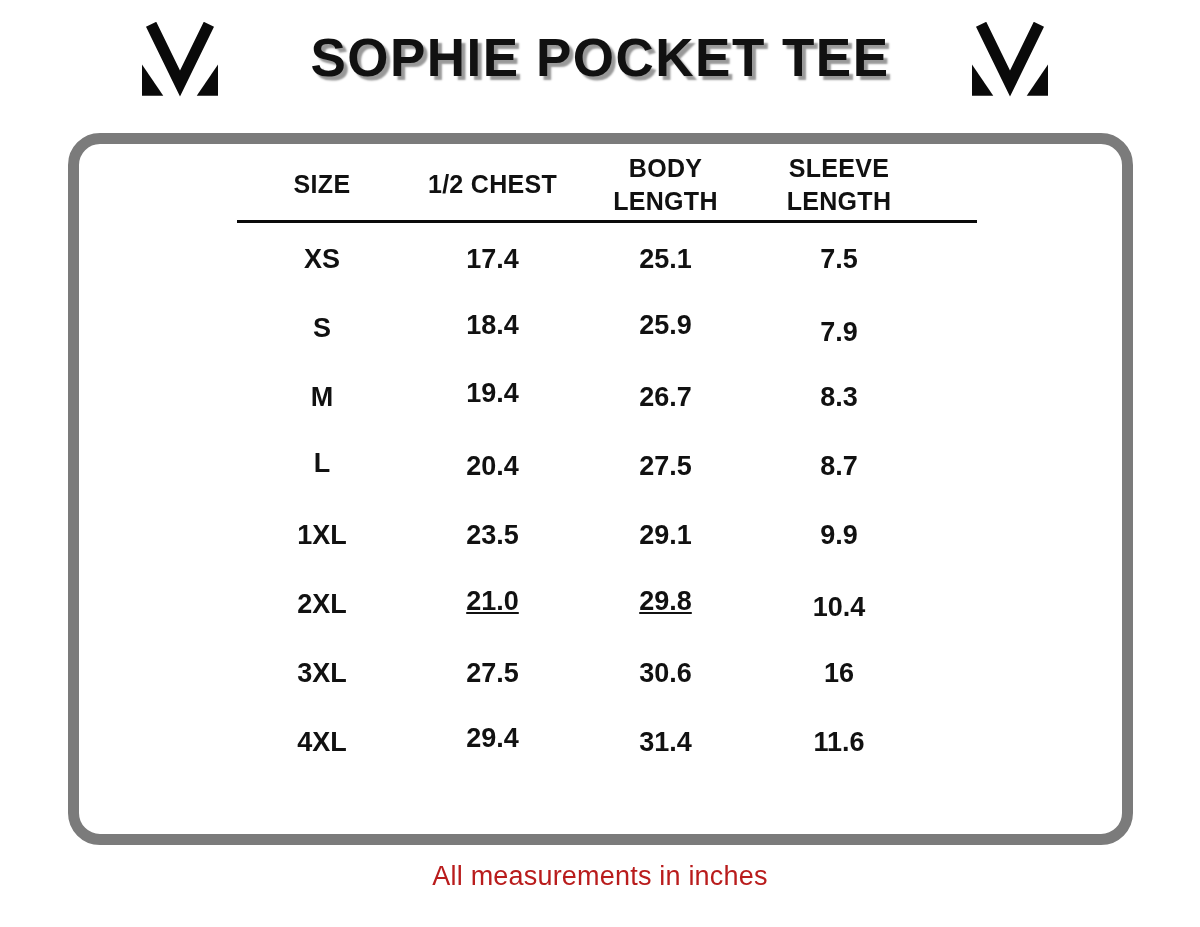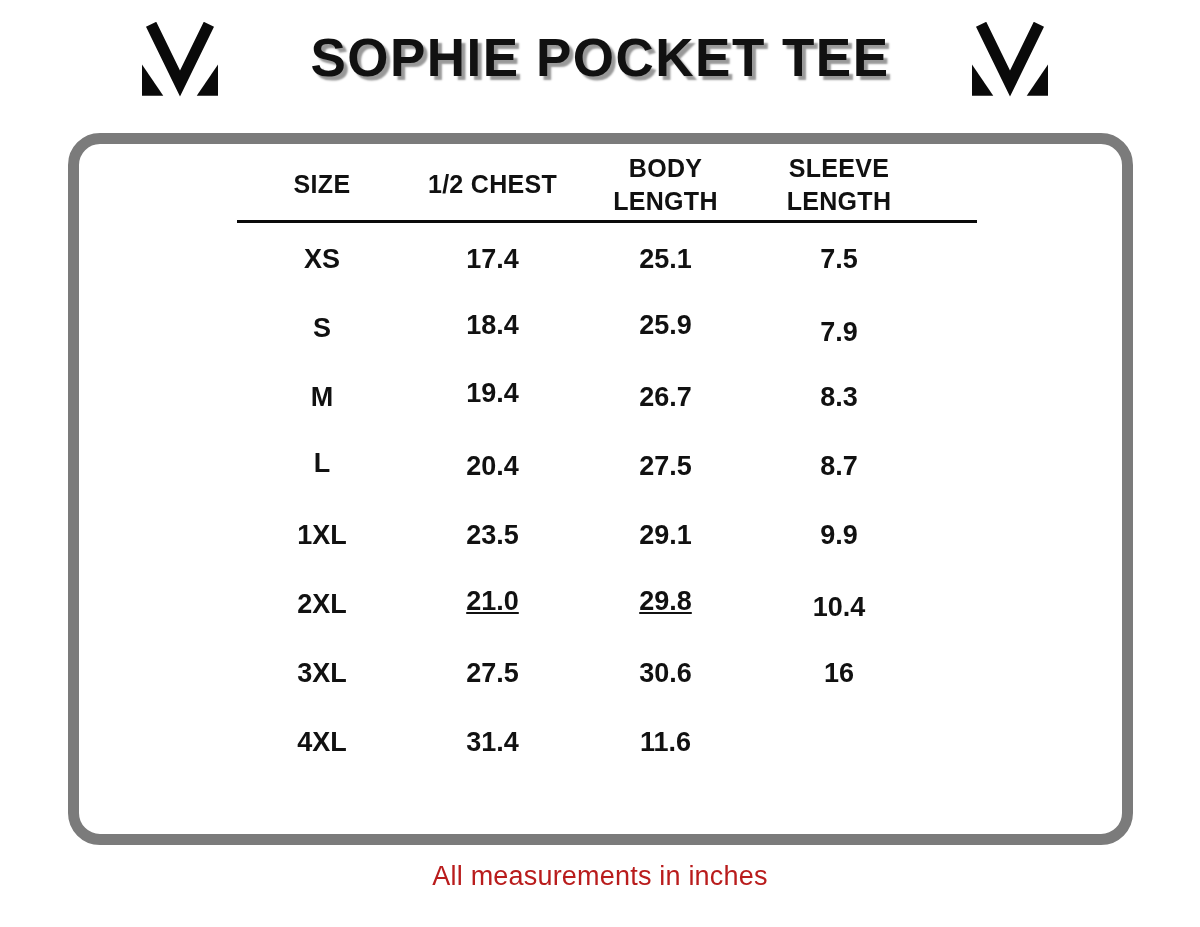--- a/index.html
+++ b/index.html
@@ -137,20 +137,21 @@
           <div class="cell c4">10.4</div>
         </div>
         <div class="row">
           <div class="cell c1">3XL</div>
           <div class="cell c2">27.5</div>
           <div class="cell c3">30.6</div>
           <div class="cell c4">16</div>
         </div>
         <div class="row">
           <div class="cell c1">4XL</div>
+          <div class="cell c2">29.4</div>
           <div class="cell c3">31.4</div>
           <div class="cell c4">11.6</div>
         </div>
       </div>
   </div>
 
   <div class="footer">All measurements in inches</div>
 
 </div>
 

